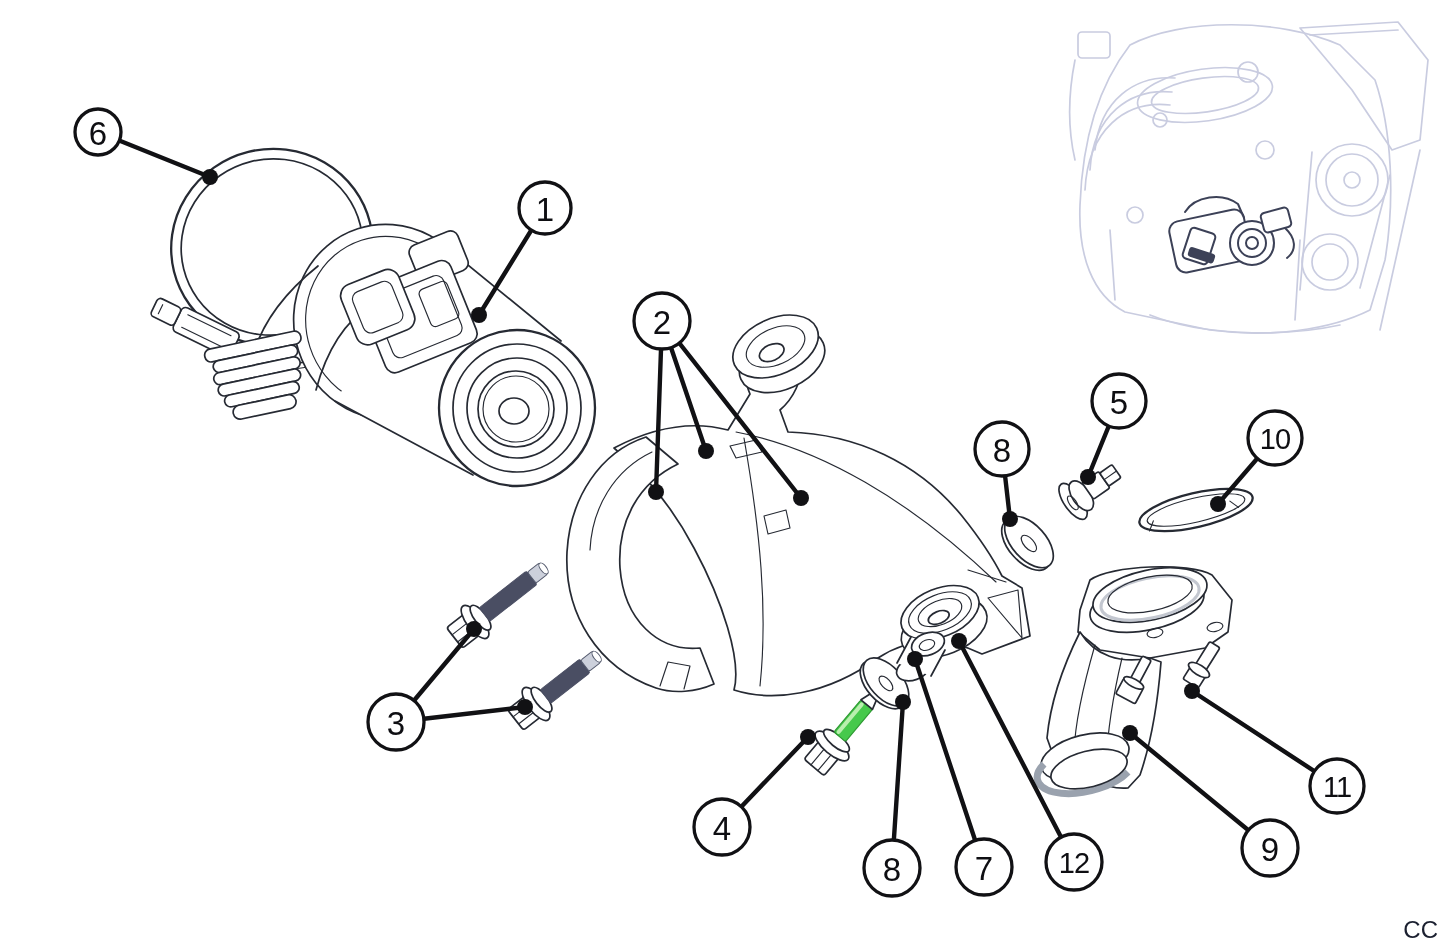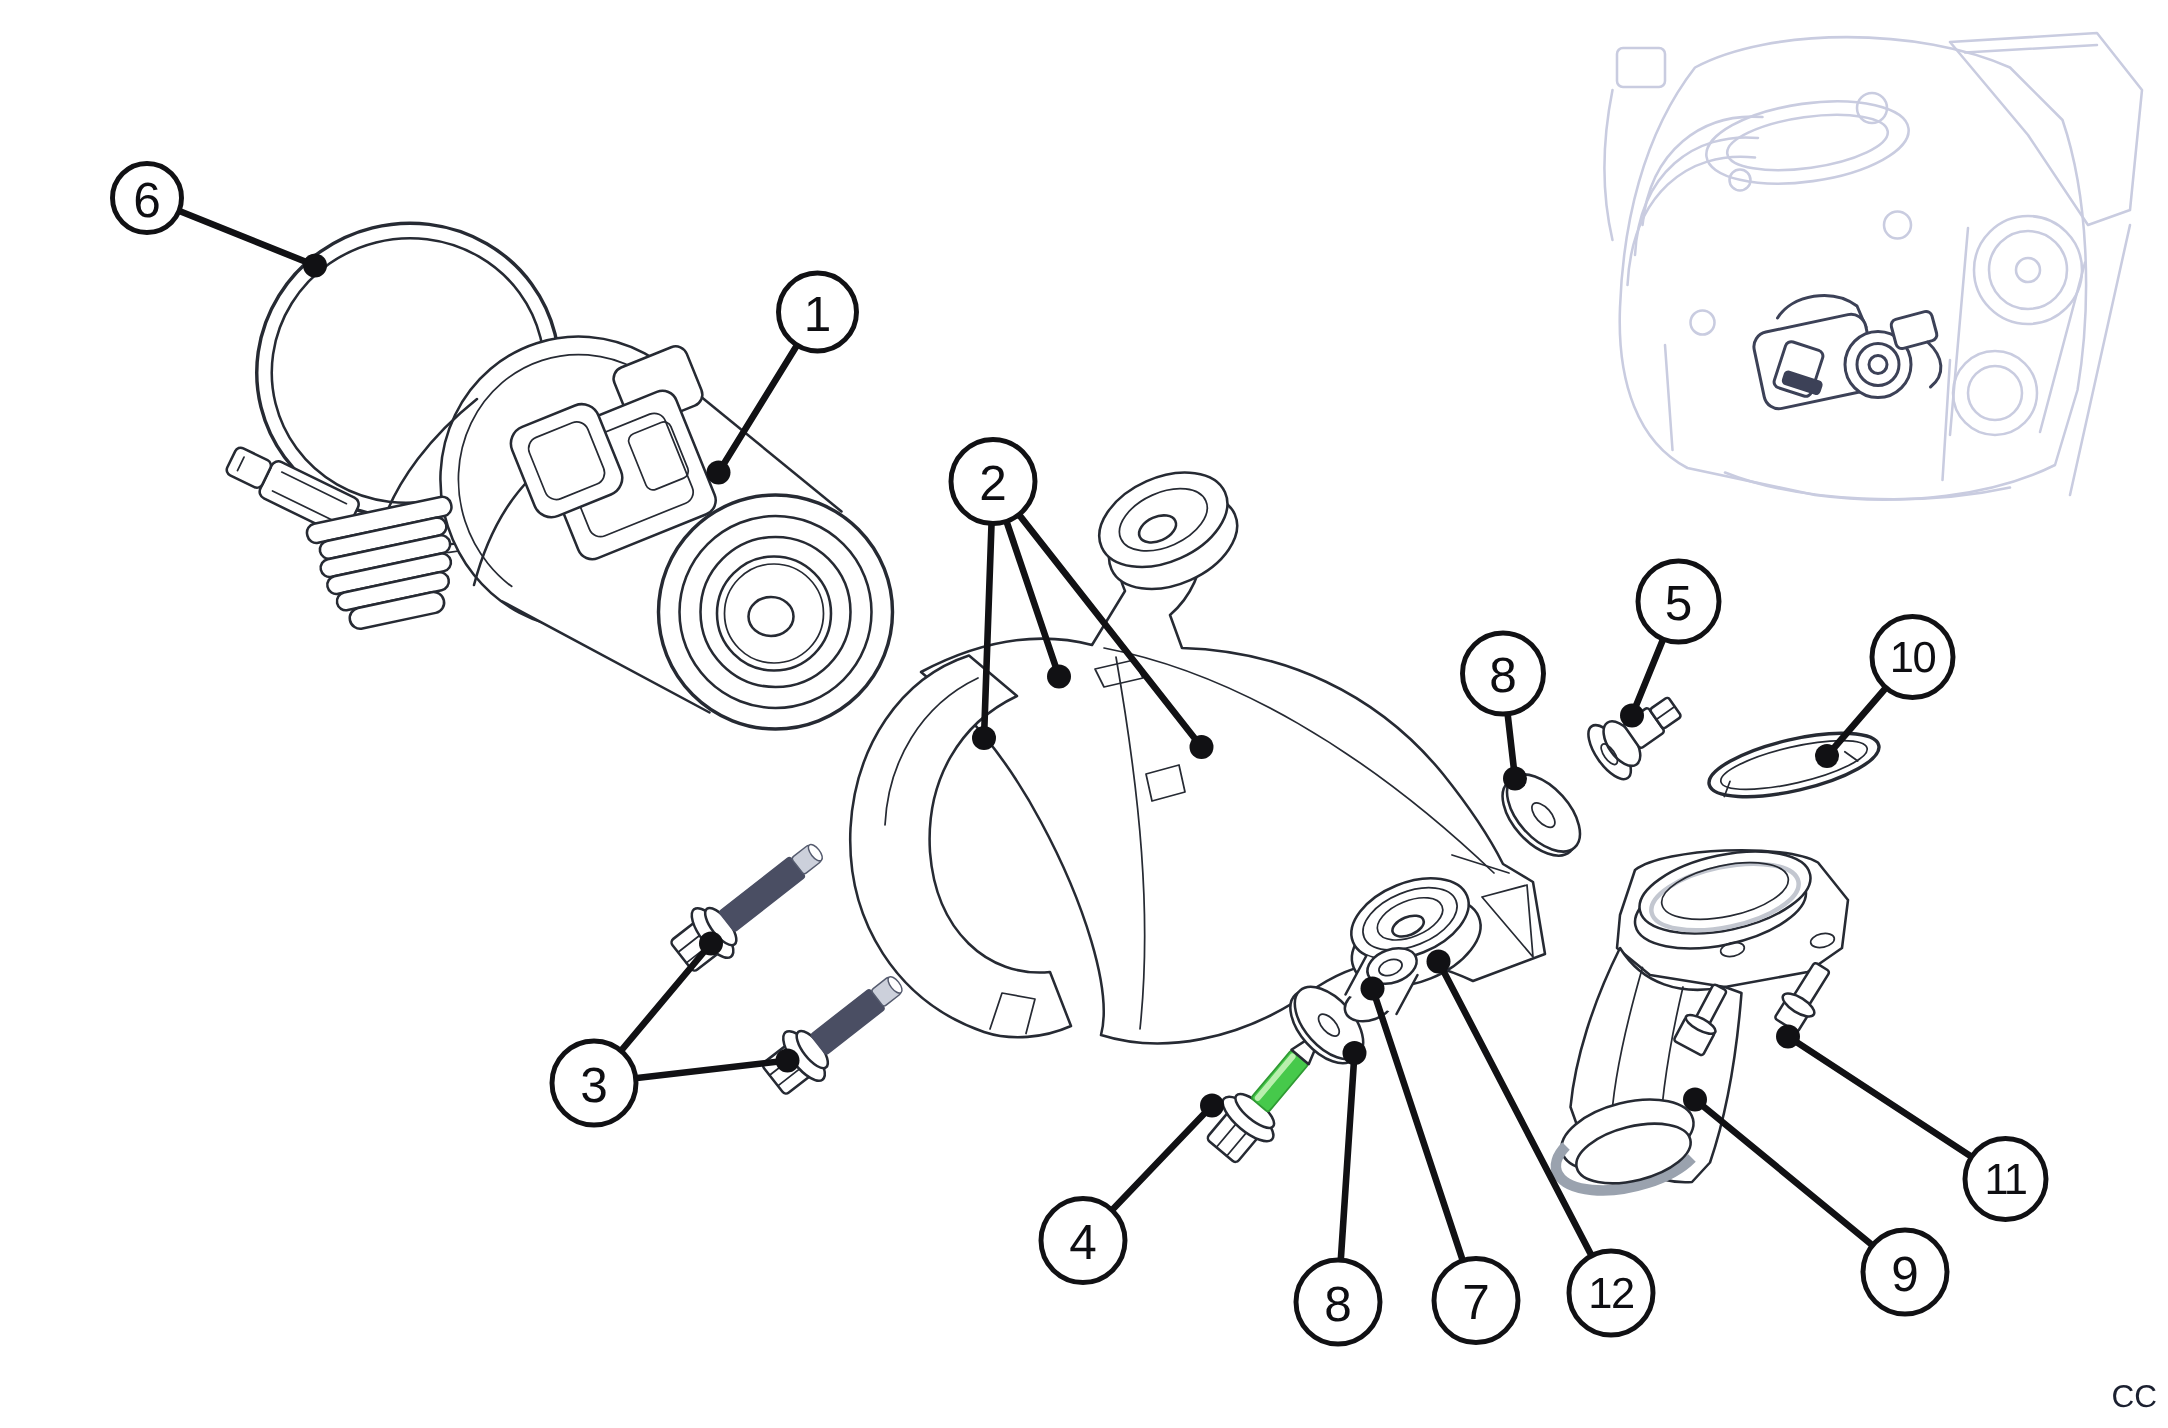--- a/index.html
+++ b/index.html
@@ -15,21 +15,21 @@
   .thumb{fill:none;stroke:var(--c-thumbnail_line);stroke-width:1.7;stroke-linejoin:round;stroke-linecap:round;}
   .thumbw{fill:#ffffff;stroke:var(--c-thumbnail_accent);stroke-width:2;stroke-linejoin:round;}
   .thumbs{fill:none;stroke:var(--c-thumbnail_accent);stroke-width:2;stroke-linejoin:round;stroke-linecap:round;}
   
   .leader{stroke:var(--c-leader);stroke-width:4.4;stroke-linecap:round;}
   .leader-dot{fill:var(--c-leader);stroke:none;}
   .bubble{fill:#ffffff;stroke:var(--c-leader);stroke-width:3.3;}
   .bubble-num{font-family:"Liberation Sans",sans-serif;font-size:33px;font-weight:500;fill:#0e0e12;
               text-anchor:middle;dominant-baseline:central;}
   .bubble-num.two{font-size:29px;letter-spacing:-1px;}
-  #watermark{position:absolute;right:7px;bottom:8px;font-size:21px;color:var(--c-watermark_color);}
+  #watermark{position:absolute;right:7px;bottom:8px;font-size:24px;color:var(--c-watermark_color);}
 </style>
 </head>
 <body>
 
 <div id="canvas">
 <svg id="diagram-svg" width="1445" height="952" viewBox="0 0 1445 952" xmlns="http://www.w3.org/2000/svg">
 
   <g>
     <path class="thumb" d="M 1130,45 C 1095,90 1082,150 1080,205 C 1078,255 1092,295 1125,312 L 1210,330 C 1270,338 1330,330 1370,310 L 1385,260 C 1395,200 1392,130 1375,80 L 1340,45 C 1280,18 1180,18 1130,45 Z"></path>
     <path class="thumb" d="M 1095,150 C 1100,100 1135,75 1175,78"></path>

